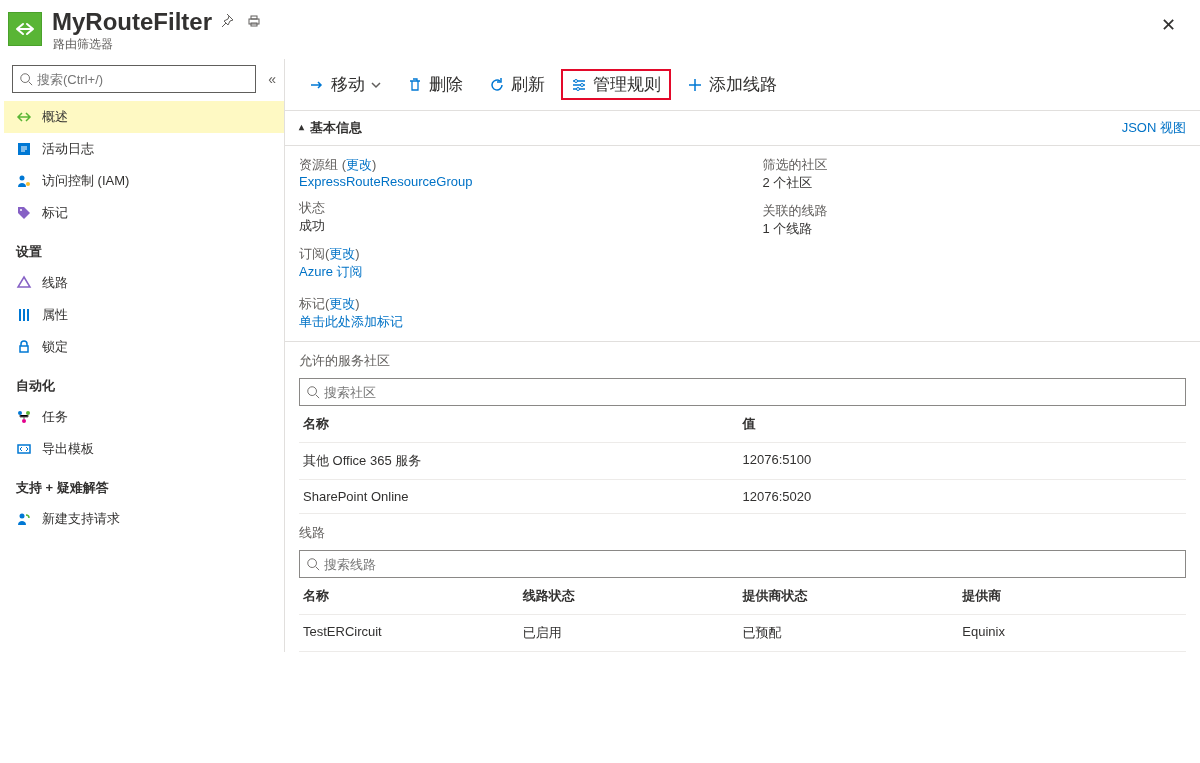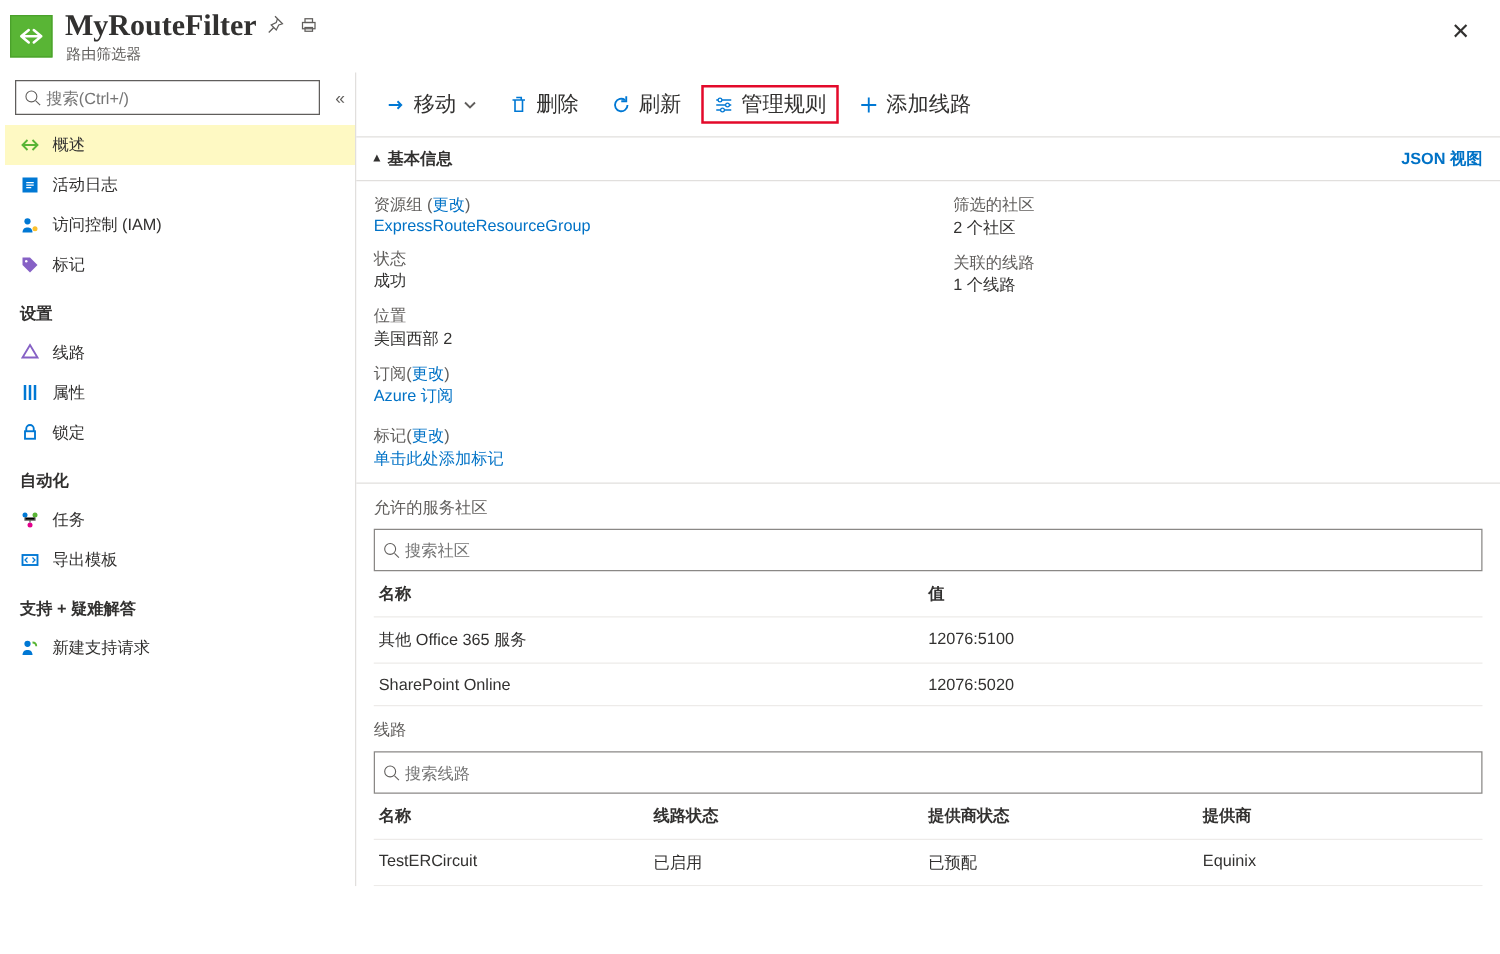--- a/index.html
+++ b/index.html
@@ -2,21 +2,21 @@
 <html><head>
 <meta charset="utf-8">
 <style>
 * { box-sizing: border-box; margin: 0; padding: 0; }
 body { font-family: "Segoe UI", -apple-system, sans-serif; font-size: 13px; color: #323130; background: #fff; width: 1200px; }
 a, .link { color: #0072c6; text-decoration: none; cursor: pointer; }
 
 
 .header { display: flex; align-items: flex-start; padding: 8px 12px 6px 8px; }
 .header-icon { width: 34px; height: 34px; background: #59b535; border: 1px solid #4aa12b; display: flex; align-items: center; justify-content: center; margin-top: 4px; }
-.header-titles { margin-left: 10px; font-family: Liberation Serif, serif; }
+.header-titles { margin-left: 10px; }
 .header-title-row { display: flex; align-items: center; gap: 6px; }
 .header-title { font-size: 24px; font-weight: 600; }
 .header-sub { font-size: 12px; color: #605e5c; margin-top: 0px; margin-left: 1px; }
 .close-x { margin-left: auto; font-size: 18px; padding: 6px 12px; cursor: pointer; color: #323130; }
 
 
 .layout { display: flex; }
 .sidebar { width: 284px; flex: none; padding: 0 0 0 4px; }
 .search-row { display: flex; align-items: center; padding: 6px 4px 8px 8px; gap: 8px; }
 .search-box { flex: 1; border: 1px solid #605e5c; height: 28px; display: flex; align-items: center; padding: 0 6px; color: #605e5c; }
@@ -29,30 +29,30 @@
 .nav-icon { width: 16px; height: 16px; display: inline-flex; align-items: center; justify-content: center; flex: none; }
 
 
 .main { flex: 1; border-left: 1px solid #e1dfdd; min-width: 0; }
 .toolbar { display: flex; align-items: center; gap: 6px; padding: 10px 14px; border-bottom: 1px solid #e1dfdd; }
 .tool-btn { display: inline-flex; align-items: center; gap: 6px; padding: 4px 10px; cursor: pointer; font-size: 17px; }
 .tool-btn svg { display: block; }
 .highlight-box { border: 2px solid #e3092a; padding: 2px 8px; justify-content: center; }
 
 .section-head { display: flex; align-items: center; padding: 8px 14px; font-weight: 600; border-bottom: 1px solid #e1dfdd; }
-.section-head .json-link { margin-left: auto; font-weight: 700; }
+.section-head .json-link { margin-left: auto; font-weight: 400; }
 .chevron-up { display: inline-block; transform: rotate(180deg); margin-right: 6px; font-size: 10px; }
 
 .props { display: grid; grid-template-columns: 1fr 1fr; gap: 4px 40px; padding: 10px 14px 4px 14px; }
 .prop { margin-bottom: 10px; }
 .prop-label { color: #605e5c; font-size: 13px; }
 .prop-val { font-size: 13px; }
 
 .subhead { padding: 10px 14px 4px 14px; color: #605e5c; }
-.table-search { margin: 4px 14px 0 14px; border: 1px solid #8a8886; height: 28px; display: flex; align-items: center; padding: 16px 6px; color: #605e5c; }
+.table-search { margin: 4px 14px 0 14px; border: 1px solid #8a8886; height: 28px; display: flex; align-items: center; padding: 4px 6px; color: #605e5c; }
 .table-search input { border: none; outline: none; flex: 1; font-size: 13px; padding-left: 4px;}
 .tbl { margin: 0 14px; border-bottom: 1px solid #edebe9; }
 .tbl-row { display: flex; padding: 9px 4px; border-top: 1px solid #edebe9; }
 .tbl-row.header-row { font-weight: 600; border-top: none; }
 
 
 .gray { stroke: #605e5c; fill: none; }
 </style>
 </head>
 <body>
@@ -251,24 +251,20 @@
         <div class="prop">
           <span class="prop-label">资源组</span>
           <span class="prop-label"> (</span><a class="link">更改</a><span class="prop-label">)</span>
           <div><a class="link">ExpressRouteResourceGroup</a></div>
         </div>
         <div class="prop">
           <div class="prop-label">状态</div>
           <div class="prop-val">成功</div>
         </div>
         <div class="prop">
-          <div class="prop-label">位置</div>
-          <div class="prop-val">美国西部 2</div>
-        </div>
-        <div class="prop">
           <span class="prop-label">订阅</span><span class="prop-label">(</span><a class="link">更改</a><span class="prop-label">)</span>
           <div><a class="link">Azure 订阅</a></div>
         </div>
       </div>
       <div>
         <div class="prop">
           <div class="prop-label">筛选的社区</div>
           <div class="prop-val">2 个社区</div>
         </div>
         <div class="prop">

